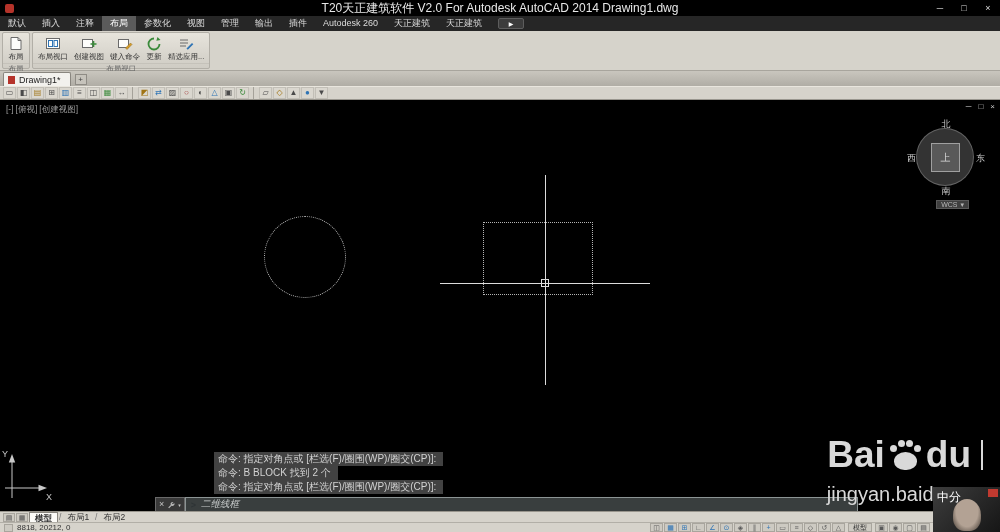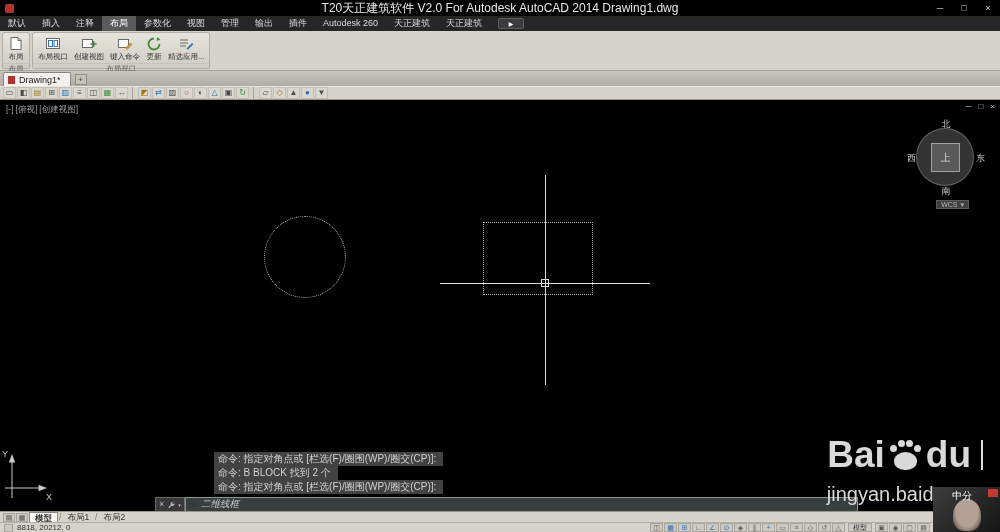--- a/index.html
+++ b/index.html
@@ -106,21 +106,21 @@
                 background:#d9d9d9; box-shadow:8px -5px 0 #d9d9d9,16px -5px 0 #d9d9d9,24px 0 0 #d9d9d9; }
   .wm-div { width:2px; height:30px; background:#d9d9d9; margin:0 5px; }
   .wm-url { font-size:20px; margin-top:7px; }
 
   
   .ad-thumb { position:absolute; left:933px; top:487px; width:67px; height:45px; z-index:30;
               background:linear-gradient(135deg,#3d3d3d,#161616); overflow:hidden; }
   .ad-face { position:absolute; left:20px; top:12px; width:28px; height:32px; border-radius:50% 50% 40% 40%;
              background:radial-gradient(ellipse at 50% 38%,#b3a294 0 55%,#6d6157 80%,transparent 92%); }
   .ad-badge { position:absolute; right:2px; top:2px; width:10px; height:8px; background:#c03a30; }
-  .ad-caption { position:absolute; left:19px; top:2px; color:#fff; font-size:10px; }
+  .ad-caption { position:absolute; left:4px; top:2px; color:#fff; font-size:12px; }
 
   
   .layout-row { position:absolute; left:0; top:511px; width:1000px; height:11px; background:#d6d3cb;
                 border-top:1px solid #98958d; display:flex; align-items:center; padding-left:3px;
                 font-size:8.5px; color:#333; }
   .lt-icon { width:12px; height:9px; background:#cdcac2; border:1px solid #a8a59d; font-size:7px;
              line-height:7px; text-align:center; color:#555; margin-right:1px; }
   .lt-tab { padding:0 5px; height:11px; line-height:11px; }
   .lt-tab.active { background:#fcfbf8; border:1px solid #89867f; border-bottom:none; font-weight:bold; }
   .lt-sep { color:#777; margin:0 1px; }

